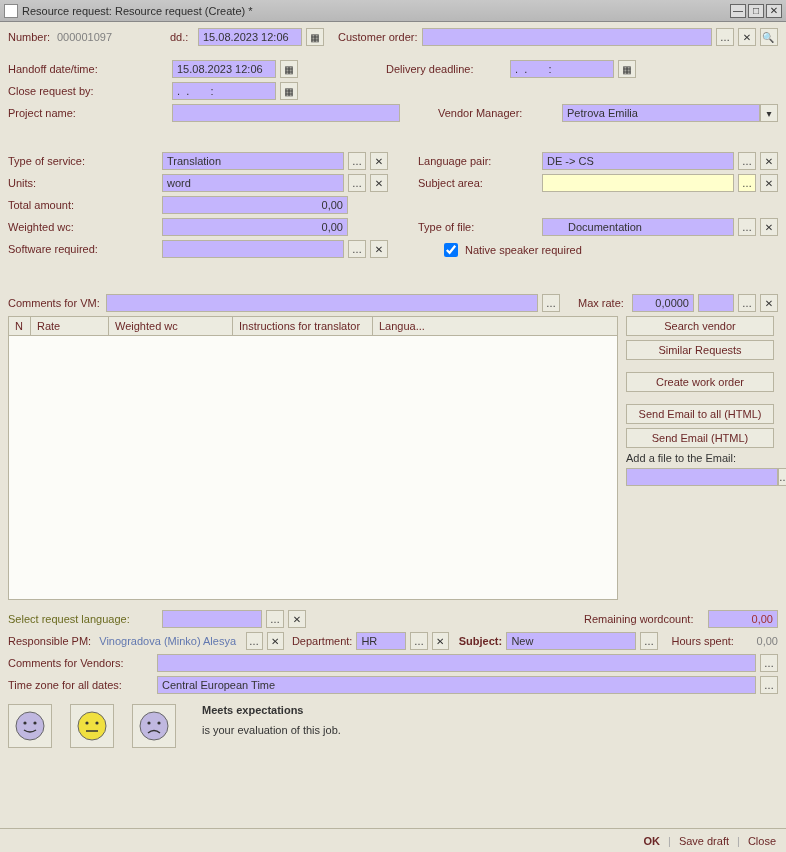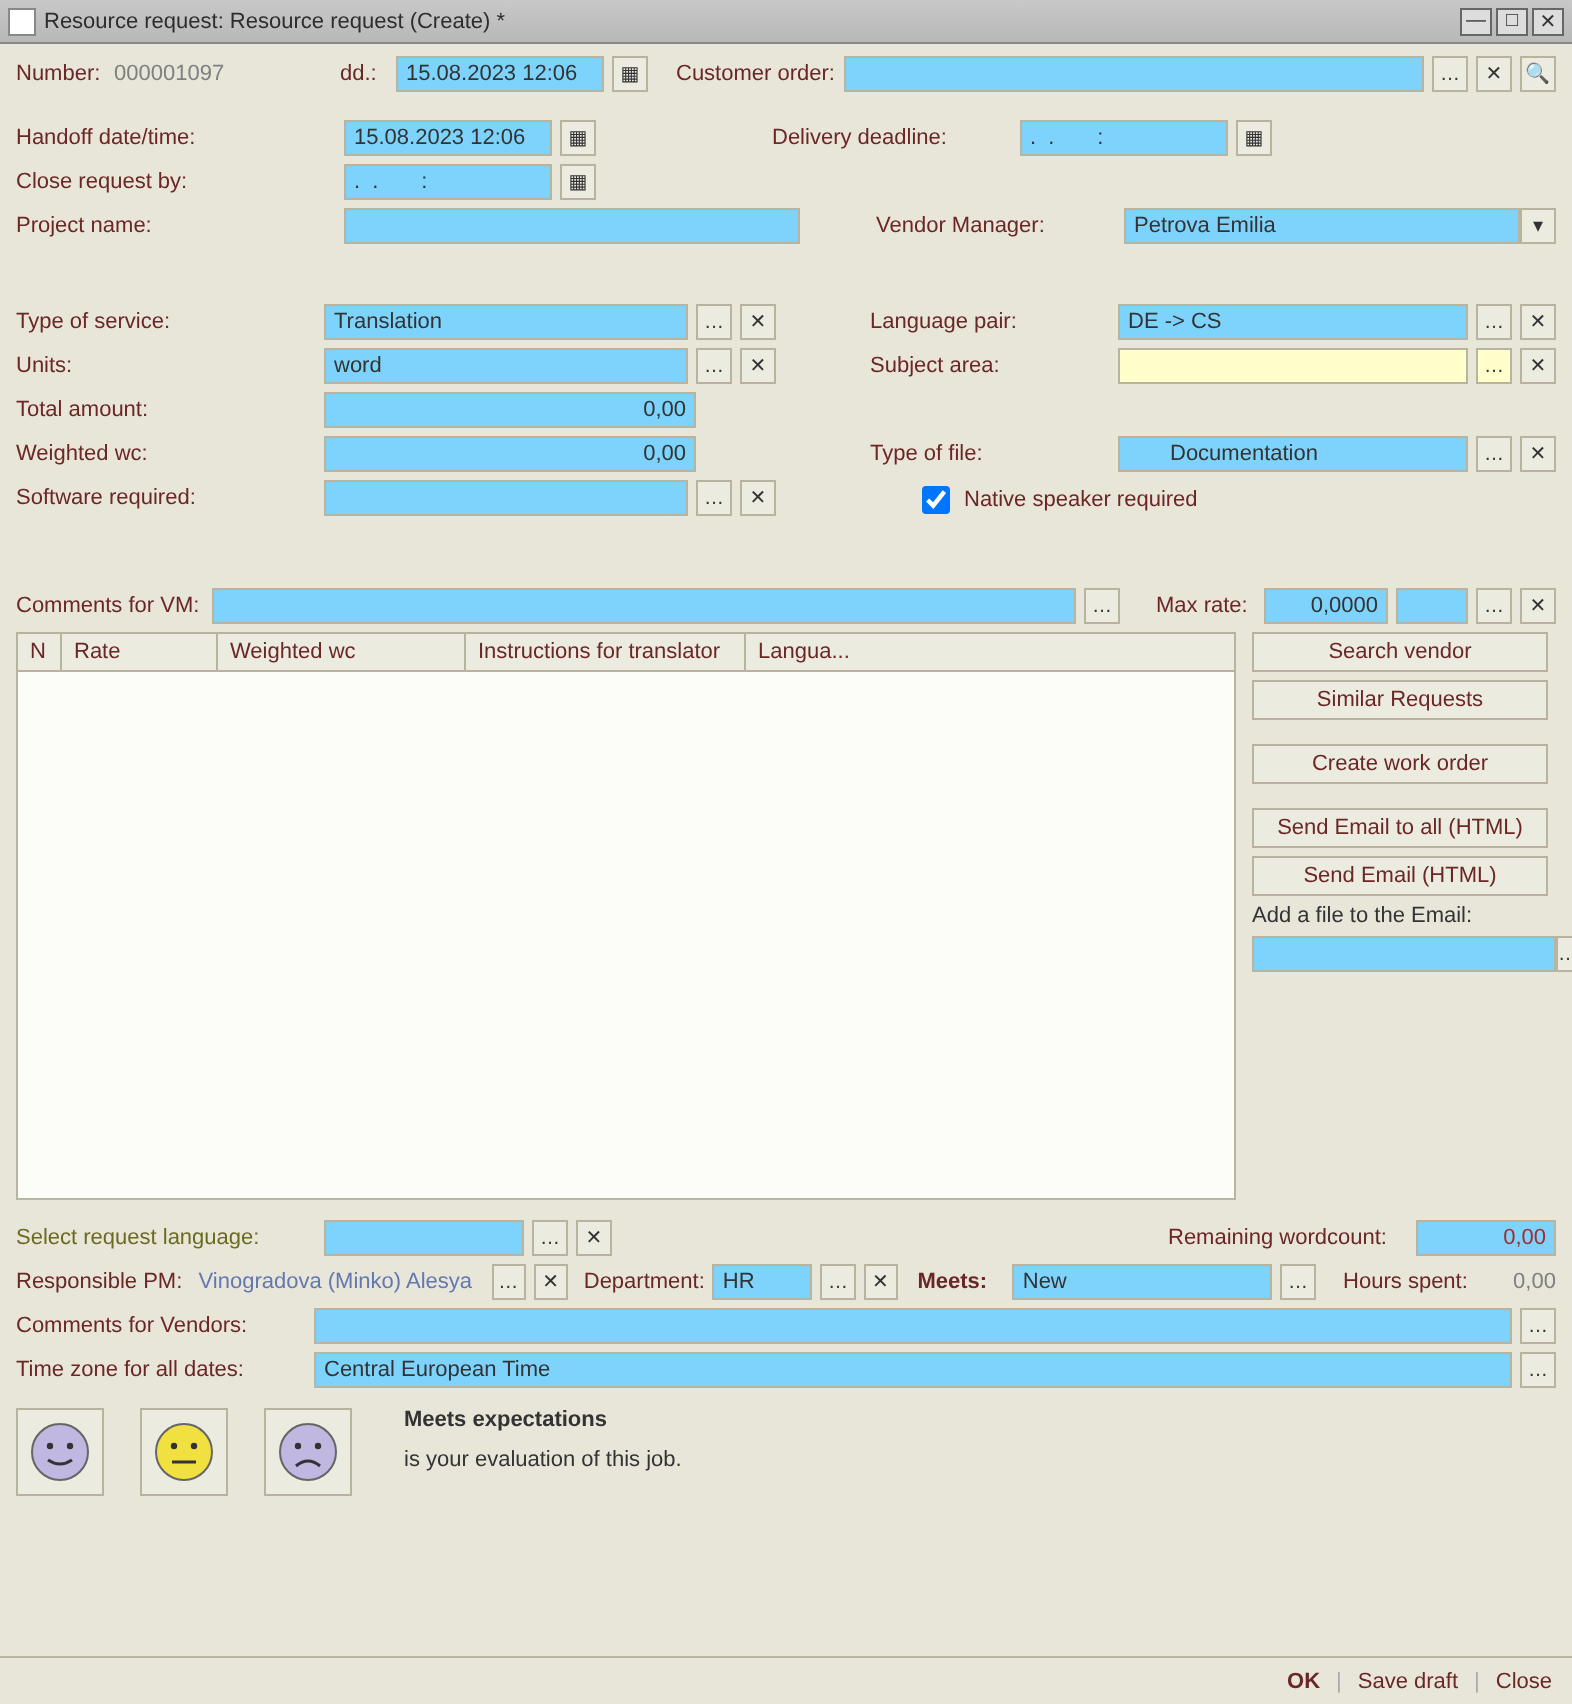--- a/index.html
+++ b/index.html
@@ -29,21 +29,21 @@
   }
   .titlebar .title { flex:1; font-weight:normal; color:#2d2d2d; }
   .titlebar .winbtn { width:16px; height:14px; margin-left:2px; border:1px solid #666; display:flex; align-items:center; justify-content:center; background:#ddd; font-size:10px; cursor:pointer;}
   .content { padding: 6px 8px 0 8px; }
   .row { display:flex; align-items:center; margin-bottom:4px; gap:4px; }
   .label { color:#6b2626; font-size:11px; }
   .label-olive { color:#6b6b20; }
   .dim { color:#808080; }
   input[type=text], .txt {
     border:1px solid #b8b4a0;
-    background:#7dd3fc;
+    background:#c4b5fd;
     height:18px;
     padding:0 4px;
     font: inherit;
     color:#333;
   }
   .num { text-align:right; }
   .btn-small {
     width:18px; height:18px; border:1px solid #b8b4a0;
     background:#ecebe0; display:flex; align-items:center;
     justify-content:center; cursor:pointer; font-size:10px;
@@ -142,21 +142,21 @@
     <span style="width:30px"></span>
     <span class="label" style="width:120px">Vendor Manager:</span>
     <div class="combo" style="flex:1">
       <input type="text" style="flex: 1 1 0%;" value="Petrova Emilia">
       <div class="btn-small">▾</div>
     </div>
   </div>
 
   <div style="height:26px"></div>
 
-  <div style="display:flex; gap:47px;">
+  <div style="display:flex; gap:30px;">
 
     <div style="width:380px">
       <div class="row">
         <span class="label" style="width:150px">Type of service:</span>
         <input type="text" style="flex: 1 1 0%;" value="Translation">
         <div class="btn-small">…</div>
         <div class="btn-small">✕</div>
       </div>
       <div class="row">
         <span class="label" style="width:150px">Units:</span>
@@ -264,21 +264,21 @@
 
   <div class="row">
     <span class="label" style="width:92px">Responsible PM:</span>
     <span style="width:150px;color:#6278b0">Vinogradova (Minko) Alesya</span>
     <div class="btn-small">…</div>
     <div class="btn-small">✕</div>
     <span class="label" style="margin-left:4px">Department:</span>
     <input type="text" style="width: 50px;" value="HR">
     <div class="btn-small">…</div>
     <div class="btn-small">✕</div>
-    <span class="label" style="font-weight:bold;margin-left:6px;width:46px">Meets:</span>
+    <span class="label" style="font-weight:bold;margin-left:6px;width:46px">Subject:</span>
     <input type="text" style="width: 130px;" value="New">
     <div class="btn-small">…</div>
     <span class="label" style="margin-left:10px;width:66px">Hours spent:</span>
     <span class="dim num" style="width:42px">0,00</span>
   </div>
 
   <div class="row">
     <span class="label" style="width:145px">Comments for Vendors:</span>
     <input type="text" style="flex: 1 1 0%;">
     <div class="btn-small">…</div>

